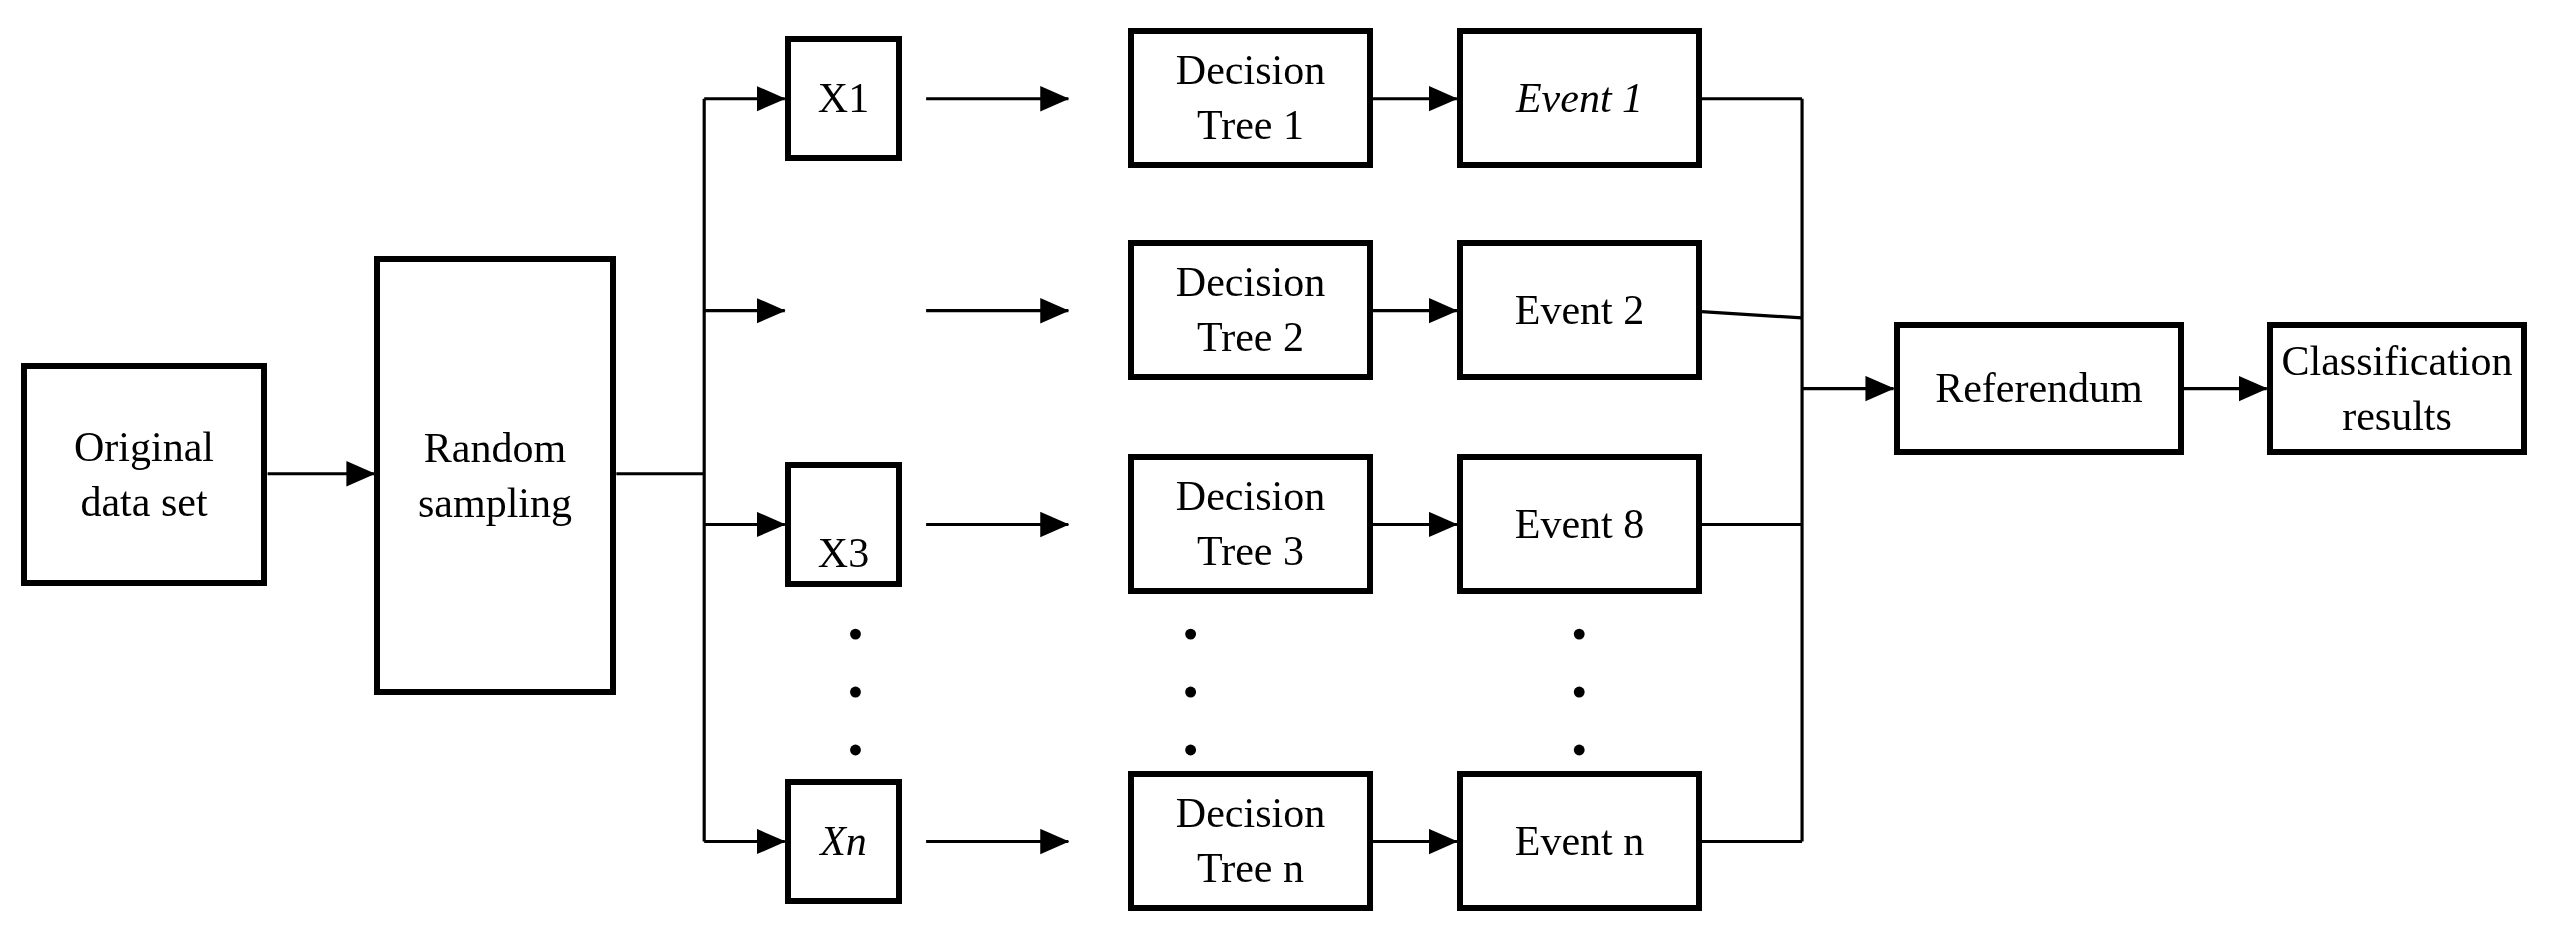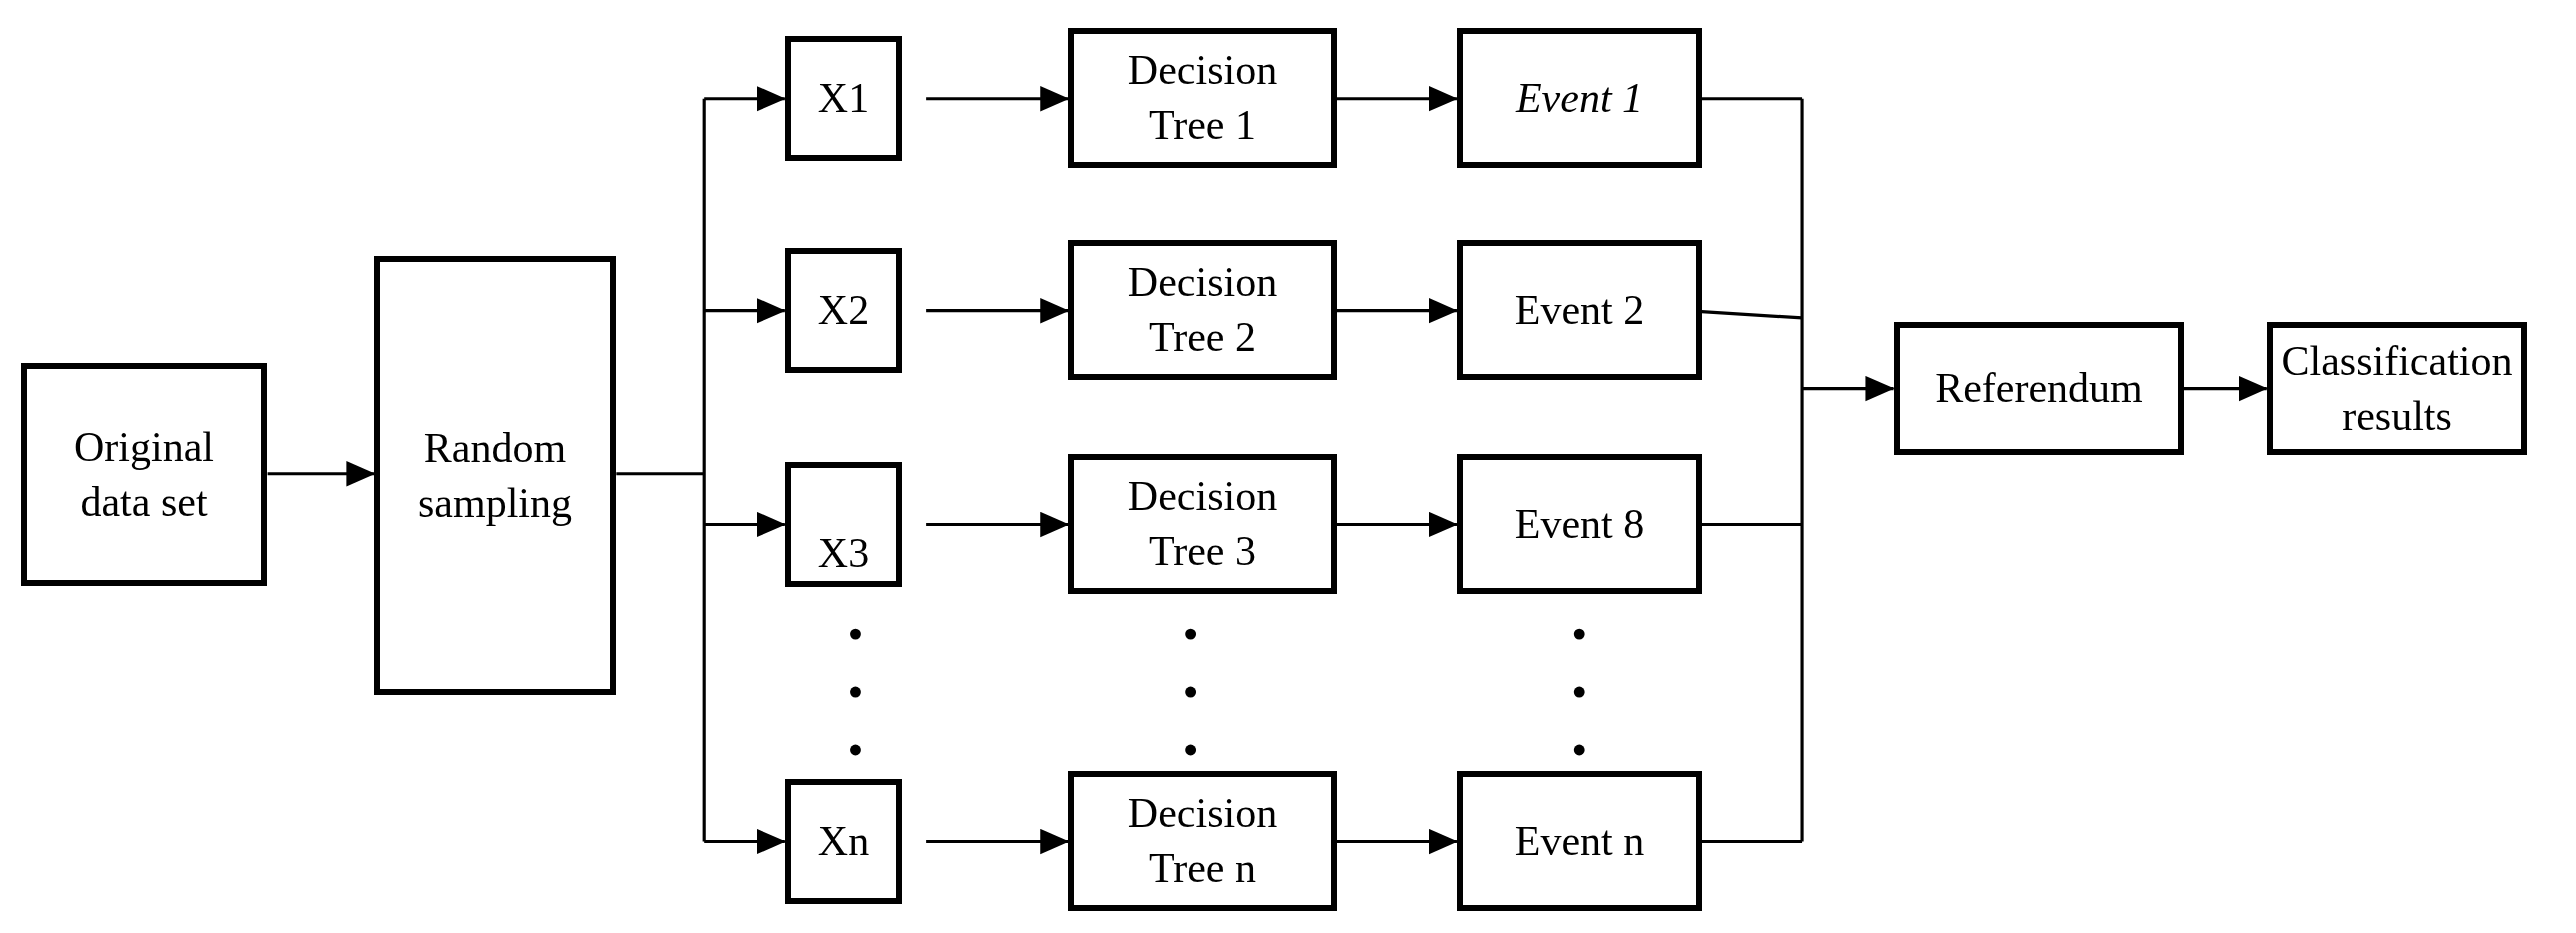--- a/index.html
+++ b/index.html
@@ -31,23 +31,23 @@
     white-space: pre-line;
   }
   
   .box.original { left: 21px;  top: 363px; width: 246px; height: 223px; }
   .box.random   { left: 374px; top: 256px; width: 242px; height: 439px; }
   
   .box.xcol { left: 785px; width: 117px; height: 125px; }
   .box.x1 { top: 36px;  }
   .box.x2 { top: 248px; }
   .box.x3 { top: 462px; align-items: flex-end; }
-  .box.xn { top: 779px; }
+  .box.xn { top: 779px; font-style: italic; }
   
-  .box.tcol { left: 1068px; width: 269px; height: 140px; }
+  .box.tcol { left: 1128px; width: 245px; height: 140px; }
   .box.t1 { top: 28px;  }
   .box.t2 { top: 240px; }
   .box.t3 { top: 454px; }
   .box.tn { top: 771px; }
   
   .box.ecol { left: 1457px; width: 245px; height: 140px; }
   .box.e1 { top: 28px; font-style: italic;  }
   .box.e2 { top: 240px; }
   .box.e3 { top: 454px; }
   .box.en { top: 771px; }
@@ -121,23 +121,20 @@
   </div>
 
   <div class="box original">
     <span>Original
 data set</span>
   </div>
 
   <div class="box xcol x1">
     <span>X1</span>
   </div>
-  <div class="box xcol x2">
-    <span>X2</span>
-  </div>
   <div class="box xcol x3">
     <span>X3</span>
   </div>
   <div class="box xcol xn">
     <span>Xn</span>
   </div>
 
   <div class="box tcol t1">
     <span>Decision
 Tree 1</span>

